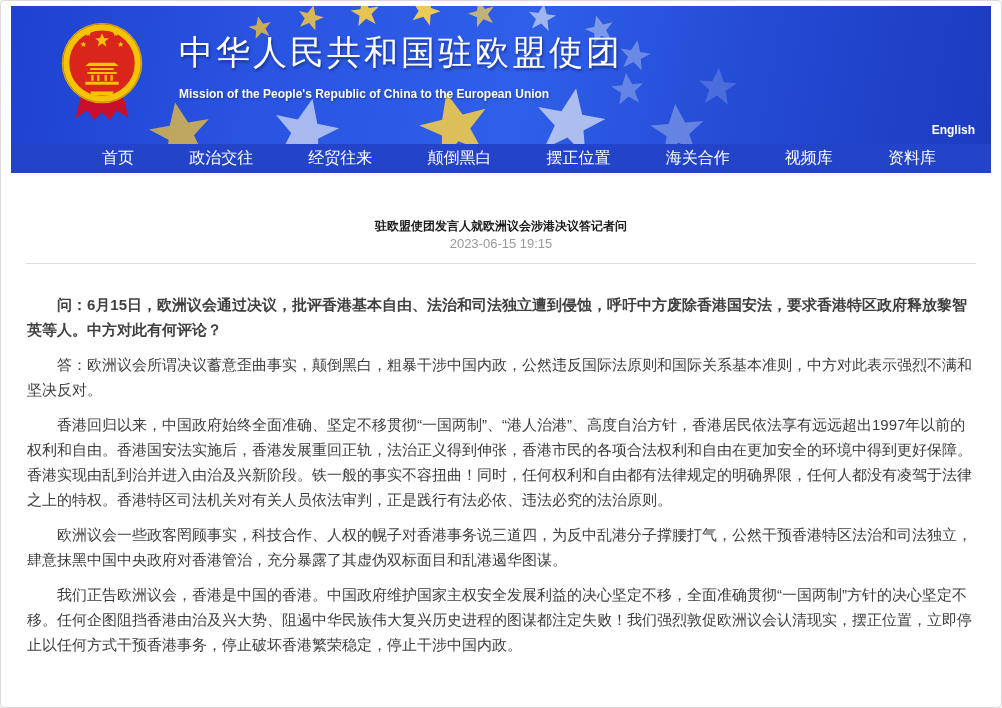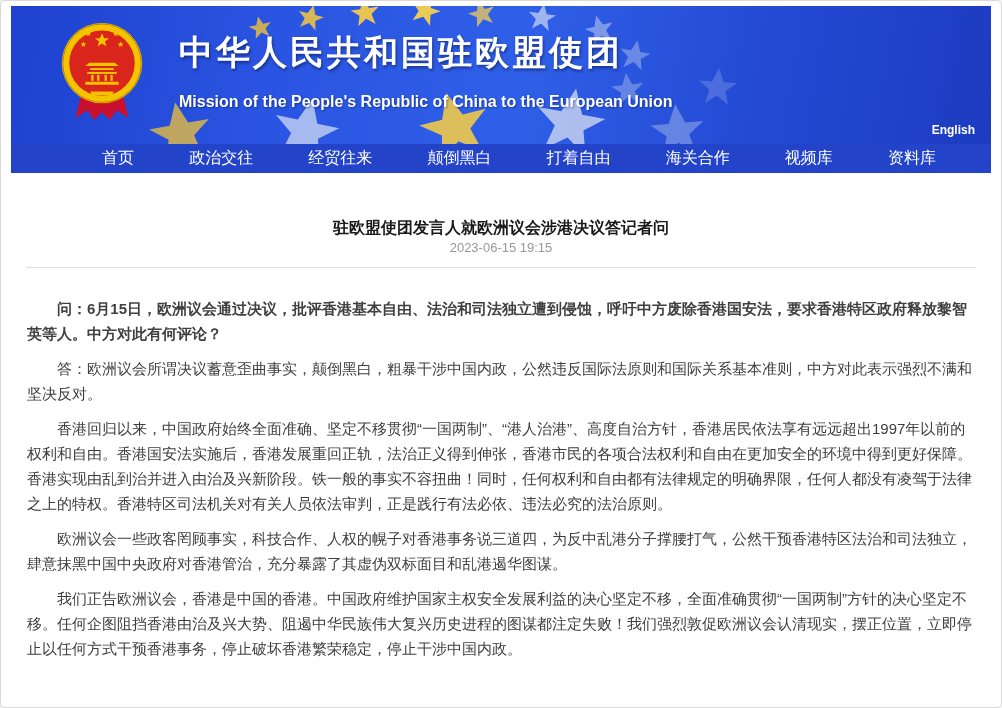--- a/index.html
+++ b/index.html
@@ -11,42 +11,43 @@
   }
   
   .banner {
     position: relative; height: 138px; overflow: hidden;
     background: linear-gradient(100deg, #1f41cf 0%, #2a55e2 28%, #2f5fe8 52%, #2348d2 78%, #1c3cc0 100%);
   }
   .emblem { position: absolute; left: 42px; top: 12px; width: 98px; height: 106px; cursor: pointer; }
   .emblem svg { width: 100%; height: 100%; display: block; }
   .banner-titles { position: absolute; left: 168px; top: 24px; color: #fff; cursor: pointer; }
   .title-cn {
-    font-size: 34px; font-weight: bold; letter-spacing: 3px; white-space: nowrap;
+    font-size: 34px; font-weight: normal; letter-spacing: 3px; white-space: nowrap;
     text-shadow: 1px 2px 3px rgba(0,0,40,0.45);
+    text-align: right;
   }
-  .title-en { font-size: 16px; font-weight: bold; margin-top: 17px; text-shadow: 1px 1px 2px rgba(0,0,40,0.4); }
+  .title-en { font-size: 12px; font-weight: bold; margin-top: 11px; text-shadow: 1px 1px 2px rgba(0,0,40,0.4); }
   .stars-layer { position: absolute; left: 0; top: 0; width: 100%; height: 100%; pointer-events: none; }
   .english-link {
     position: absolute; right: 16px; bottom: 7px; color: #fff; font-size: 12px;
     font-weight: bold; text-decoration: none; cursor: pointer; text-align: center;
   }
   
   .navbar {
     height: 29px; background: #2343c9; display: flex; align-items: center;
     justify-content: space-between; padding: 0 55px 0 91px;
   }
   .nav-item { color: #fff; font-size: 16px; text-decoration: none; white-space: nowrap; cursor: pointer; }
   
   .breadcrumb { margin: 20px 0 0 16px; font-size: 14px; color: #3a67b1; }
   .breadcrumb a { color: #3a67b1; text-decoration: none; cursor: pointer; }
   .breadcrumb .sep { margin: 0 9px; color: #8aa4c8; font-size: 13px; }
   
   .article-title {
-    text-align: center; font-size: 16px; font-weight: bold; color: #1a1a1a;
+    text-align: center; font-size: 12px; font-weight: bold; color: #1a1a1a;
     margin: 45px 15px 0;
   }
   .article-date { text-align: center; color: #999; font-size: 13px; margin-top: 1px; }
   .divider { border-bottom: 1px solid #dedede; margin: 12px 15px 0; }
   .article-body { margin: 28px 16px 0; font-size: 15px; line-height: 25px; color: #3d3d3d; }
   .para { margin: 0 0 10px; text-indent: 2em; }
   .para.bold { font-weight: bold; color: #404040; }
 </style>
 </head>
 <body>
@@ -117,21 +118,21 @@
 
     <a class="english-link">English</a>
   </header>
 
   <nav class="navbar">
 
   <a class="nav-item">首页</a>
       <a class="nav-item">政治交往</a>
       <a class="nav-item">经贸往来</a>
       <a class="nav-item">颠倒黑白</a>
-      <a class="nav-item">打着自由</a>
+      <a class="nav-item">摆正位置</a>
       <a class="nav-item">海关合作</a>
       <a class="nav-item">视频库</a>
       <a class="nav-item">资料库</a>
     </nav>
 
 
   <main class="article">
     <h1 class="article-title">驻欧盟使团发言人就欧洲议会涉港决议答记者问</h1>
     <div class="article-date">2023-06-15 19:15</div>
     <div class="divider"></div>

